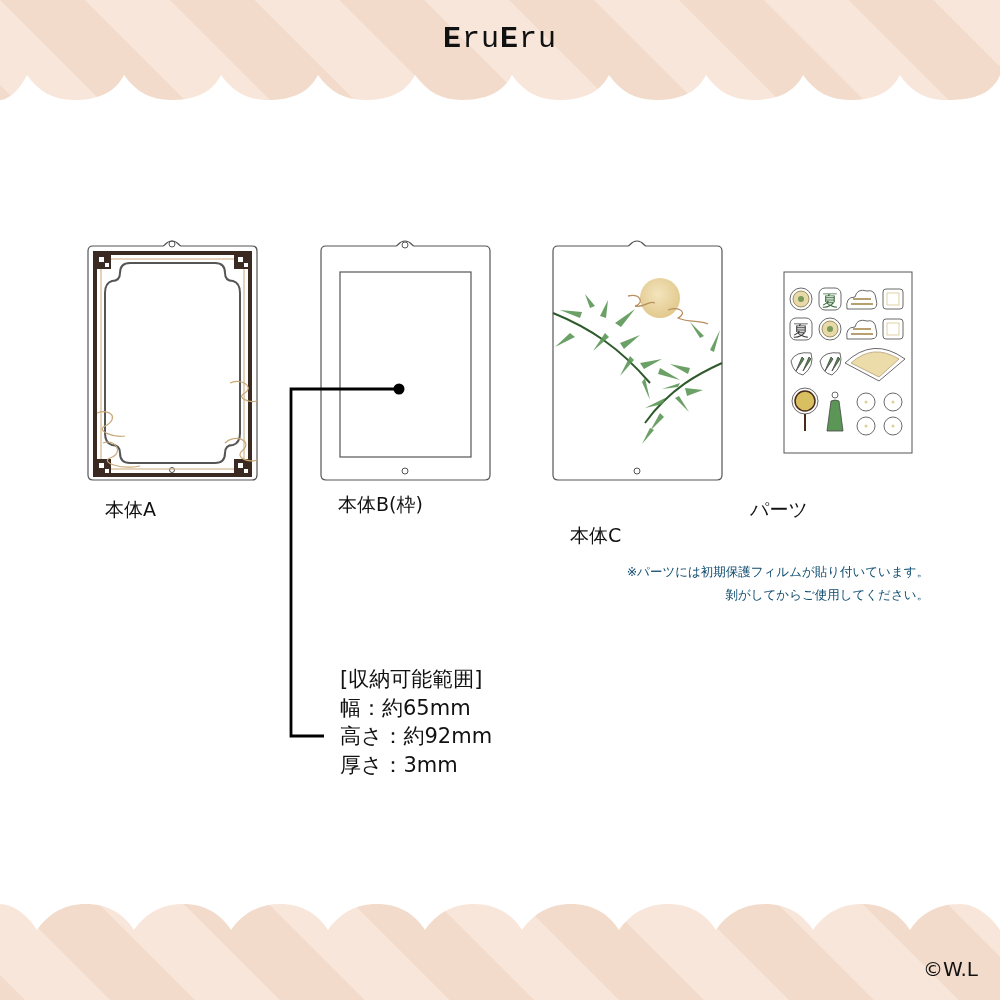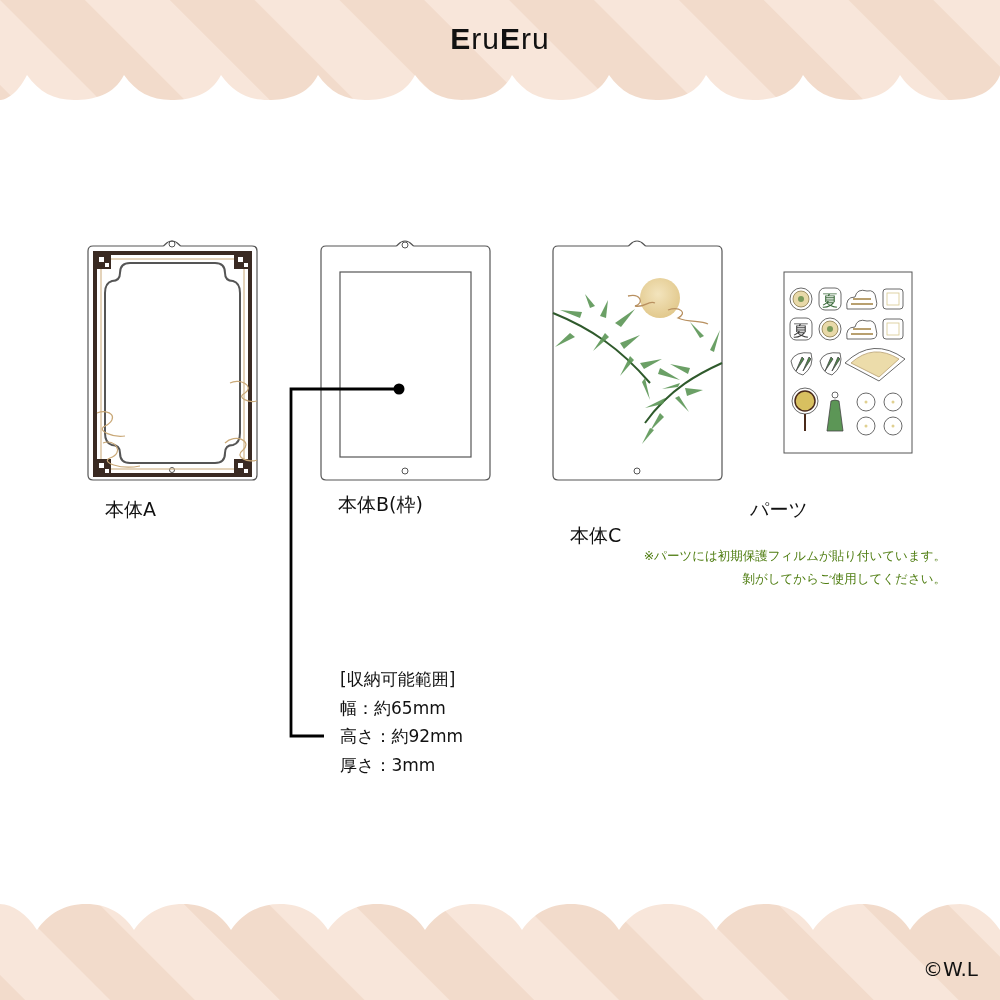--- a/index.html
+++ b/index.html
@@ -1,25 +1,25 @@
 <!DOCTYPE html>
 <html><head>
 <meta charset="utf-8">
 <style>
   * { margin: 0; padding: 0; box-sizing: border-box; }
   html, body { width: 1000px; height: 1000px; background: #ffffff; overflow: hidden; }
   body { position: relative; font-family: "DejaVu Sans", "Liberation Sans", sans-serif; color: #111; }
   .abs { position: absolute; }
   .band { position: absolute; left: 0; width: 1000px; }
   .brand { position: absolute; top: 22px; left: 0; width: 1000px; text-align: center;
-           font-family: Liberation Sans, sans-serif; font-size: 30px; letter-spacing: 1px; color: #111; }
+           font-family: Liberation Mono, monospace; font-size: 30px; letter-spacing: 1px; color: #111; }
   .brand .cap { font-weight: bold; }
   .label { position: absolute; font-size: 19px; color: #111; white-space: nowrap; }
-  .note { position: absolute; right: 54px; font-size: 12.5px; color: #4d7c0f; text-align: right; white-space: nowrap; }
-  .spec { position: absolute; left: 340px; font-size: 17px; line-height: 28.5px; color: #111; white-space: nowrap; }
+  .note { position: absolute; right: 71px; font-size: 12.5px; color: #0c4a6e; text-align: right; white-space: nowrap; margin-top: 16px; }
+  .spec { position: absolute; left: 340px; font-size: 21px; line-height: 28.5px; color: #111; white-space: nowrap; }
   .copyright { position: absolute; right: 22px; top: 957px; font-size: 20px; color: #111; text-align: center; }
 </style>
 </head>
 <body>
 
 <svg class="band" style="top:0;height:110px" width="1000" height="110">
   <defs>
     <pattern id="stripes" patternUnits="userSpaceOnUse" width="120" height="120" patternTransform="rotate(-45)">
       <rect width="120" height="120" fill="#f8e6da"></rect>
       <rect width="60" height="120" fill="#f2dbcb"></rect>

